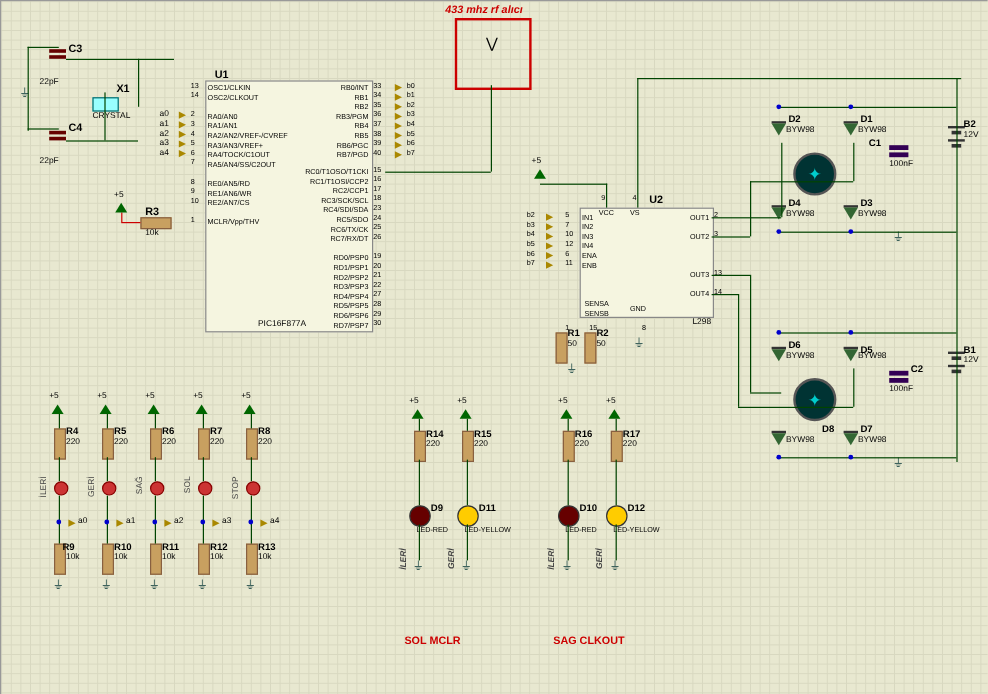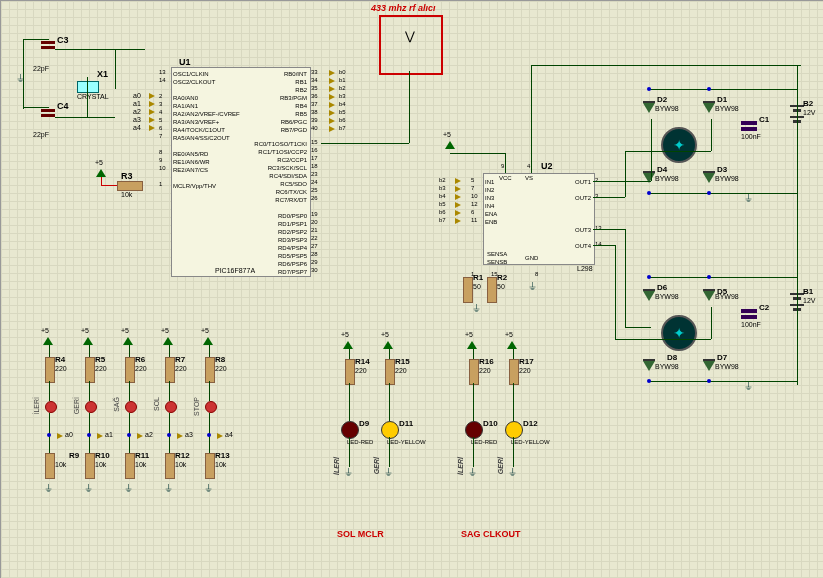--- a/index.html
+++ b/index.html
@@ -294,21 +294,21 @@
       <div class="diode-bar"></div>
       <div class="diode-tri" style="transform:rotate(180deg)"></div>
     </div>
 <div class="ref-label" style="left:716px;top:94px;font-size:8px">D1</div>
 <div class="val-label" style="left:714px;top:104px">BYW98</div>
 
 <div class="comp" style="left:740px;top:120px">
   <div style="width:16px;height:4px;background:#330055;margin-bottom:2px"></div>
   <div style="width:16px;height:4px;background:#330055"></div>
 </div>
-<div class="ref-label" style="left:758px;top:114px;font-size:8px">C1</div>
+<div class="ref-label" style="left:723px;top:114px;font-size:8px">C1</div>
 <div class="val-label" style="left:740px;top:132px">100nF</div>
 
 <div class="battery" style="left:789px;top:104px">
   <div class="bat-long"></div>
       <div class="bat-short"></div>
   <div class="bat-long"></div>
       <div class="bat-short"></div>
 </div>
 <div class="ref-label" style="left:802px;top:98px;font-size:8px">B2</div>
 <div class="val-label" style="left:802px;top:108px">12V</div>
@@ -363,21 +363,21 @@
 <div class="val-label" style="left:802px;top:296px">12V</div>
 
 <div class="motor" style="left:660px;top:314px">
       <div class="motor-fan">✦</div>
     </div>
 
 <div class="diode" style="left:642px;top:358px">
       <div class="diode-bar"></div>
       <div class="diode-tri" style="transform:rotate(180deg)"></div>
     </div>
-<div class="ref-label" style="left:666px;top:352px;font-size:8px">D8</div>
+<div class="ref-label" style="left:684px;top:352px;font-size:8px">D8</div>
 <div class="val-label" style="left:654px;top:362px">BYW98</div>
 
 <div class="diode" style="left:702px;top:358px">
       <div class="diode-bar"></div>
       <div class="diode-tri" style="transform:rotate(180deg)"></div>
     </div>
 <div class="ref-label" style="left:716px;top:352px;font-size:8px">D7</div>
 <div class="val-label" style="left:714px;top:362px">BYW98</div>
 <div class="gnd" style="left:744px;top:380px">⏚</div>
 
@@ -446,21 +446,21 @@
 <div class="pin-arrow pin-arrow-r" style="left:96px;top:432px"></div>
 <div class="val-label" style="left:104px;top:430px;position:absolute">a1</div>
 <div class="pin-arrow pin-arrow-r" style="left:136px;top:432px"></div>
 <div class="val-label" style="left:144px;top:430px;position:absolute">a2</div>
 <div class="pin-arrow pin-arrow-r" style="left:176px;top:432px"></div>
 <div class="val-label" style="left:184px;top:430px;position:absolute">a3</div>
 <div class="pin-arrow pin-arrow-r" style="left:216px;top:432px"></div>
 <div class="val-label" style="left:224px;top:430px;position:absolute">a4</div>
 
 <div class="res" style="left:44px;top:452px"></div>
-<div class="ref-label" style="left:68px;top:450px;font-size:8px">R9</div>
+<div class="ref-label" style="left:51px;top:450px;font-size:8px">R9</div>
 <div class="val-label" style="left:54px;top:460px">10k</div>
 <div class="res" style="left:84px;top:452px"></div>
 <div class="ref-label" style="left:94px;top:450px;font-size:8px">R10</div>
 <div class="val-label" style="left:94px;top:460px">10k</div>
 <div class="res" style="left:124px;top:452px"></div>
 <div class="ref-label" style="left:134px;top:450px;font-size:8px">R11</div>
 <div class="val-label" style="left:134px;top:460px">10k</div>
 <div class="res" style="left:164px;top:452px"></div>
 <div class="ref-label" style="left:174px;top:450px;font-size:8px">R12</div>
 <div class="val-label" style="left:174px;top:460px">10k</div>

